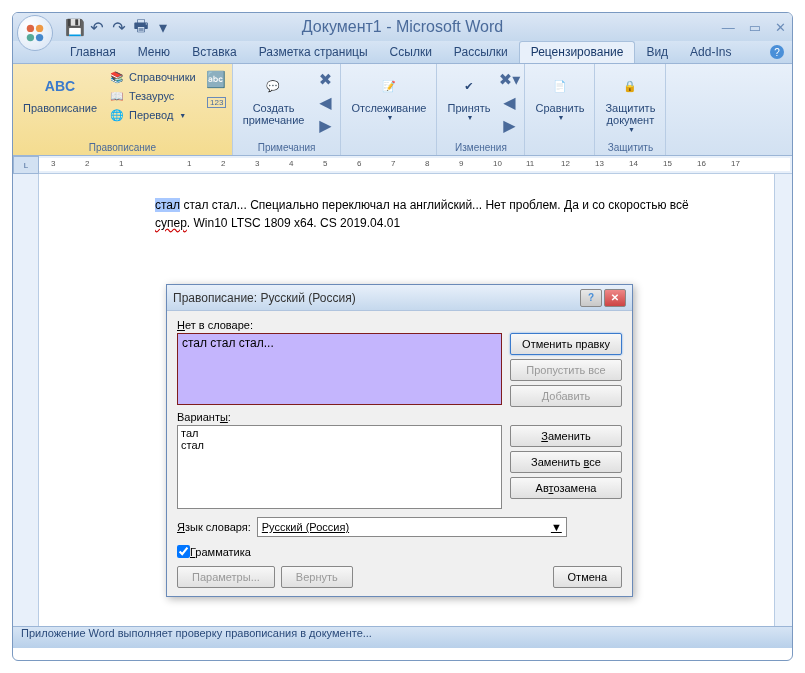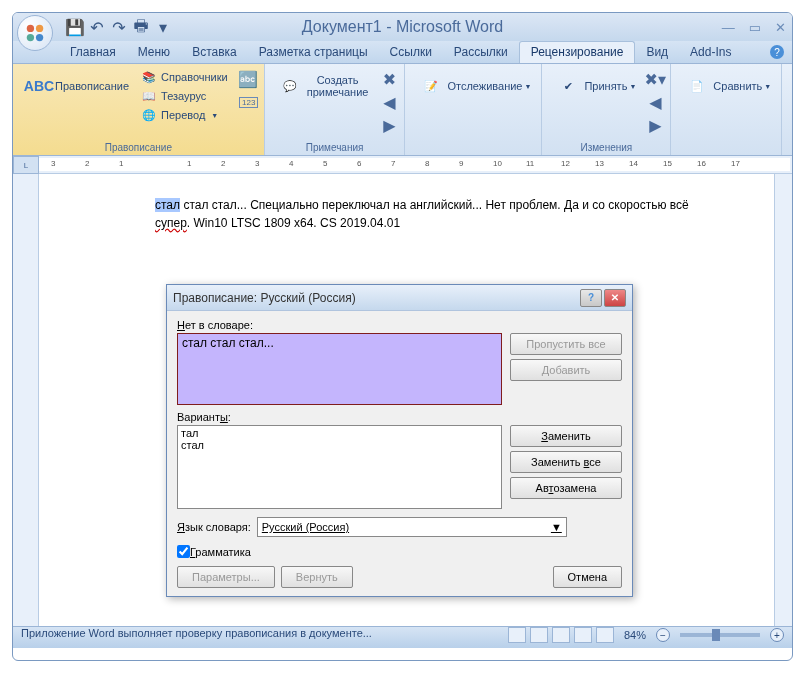--- a/index.html
+++ b/index.html
@@ -19,21 +19,21 @@
 .tabs { height: 23px; background: linear-gradient(#d6e4f4, #c1d6ed); display: flex; align-items: flex-end; padding-left: 46px; gap: 0; border-bottom: 1px solid #9bb5d6; }
 .tab { padding: 3px 11px 4px; font-size: 12px; color: #2a4a7a; cursor: pointer; }
 .tab.active { background: #e8f0fa; border: 1px solid #a8c0dc; border-bottom: none; border-radius: 3px 3px 0 0; color: #1a3a6a; }
 .help-icon { margin-left: auto; margin-right: 8px; width: 14px; height: 14px; border-radius: 50%; background: #4a8fd8; color: #fff; font-size: 10px; display: flex; align-items: center; justify-content: center; align-self: center; }
 
 .ribbon { height: 92px; background: linear-gradient(#e8f0fa, #d2e1f2); display: flex; border-bottom: 1px solid #9bb5d6; }
 .ribbon-group { border-right: 1px solid #b8cce4; display: flex; flex-direction: column; padding: 2px 4px 0; }
 .ribbon-group.active { background: linear-gradient(#f8e8b8, #f4dc90); }
 .group-body { flex: 1; display: flex; align-items: flex-start; gap: 2px; padding-top: 2px; }
 .group-label { font-size: 10px; text-align: center; color: #4a6a9a; padding: 2px 0; }
-.big-btn { display: flex; align-items: center; padding: 2px 6px; font-size: 11px; color: #2a4a7a; cursor: pointer; text-align: center; }
+.big-btn { display: flex; flex-direction: column; align-items: center; padding: 2px 6px; font-size: 11px; color: #2a4a7a; cursor: pointer; text-align: center; }
 .big-btn .icon-lg { width: 32px; height: 32px; display: flex; align-items: center; justify-content: center; }
 .small-btns { display: flex; flex-direction: column; gap: 1px; }
 .small-btn { display: flex; align-items: center; gap: 4px; font-size: 11px; color: #2a4a7a; padding: 1px 4px; cursor: pointer; }
 .small-btn .icon-sm { width: 16px; height: 16px; display: flex; align-items: center; justify-content: center; }
 .drop-arrow { font-size: 7px; margin-left: 2px; }
 .icon-btn { width: 22px; height: 22px; display: flex; align-items: center; justify-content: center; cursor: pointer; color: #4a6a9a; }
 
 .ruler-h { height: 18px; background: #e8f0fa; border-bottom: 1px solid #b8cce4; position: relative; display: flex; }
 .ruler-corner { width: 26px; height: 18px; background: #d2e1f2; border-right: 1px solid #b8cce4; display: flex; align-items: center; justify-content: center; font-size: 8px; color: #4a6a9a; border: 1px solid #9bb5d6; }
 .ruler-scale { flex: 1; position: relative; background: #fff; margin: 2px 2px 2px 0; font-size: 8px; color: #555; }
@@ -265,20 +265,21 @@
       <div class="dialog-title-btns">
         <div class="dt-btn dt-help">?</div>
         <div class="dt-btn dt-close">✕</div>
       </div>
     </div>
     <div class="dialog-body">
       <div class="dlg-label"><span class="underline">Н</span>ет в словаре:</div>
       <div class="dlg-row">
         <div class="dlg-left"><textarea class="dlg-textarea" value="стал стал стал..." style="">стал стал стал...</textarea></div>
         <div class="dlg-right">
+          <button class="dlg-btn focused">Отменить правку</button>
           <button class="dlg-btn" disabled="">Пропустить все</button>
           <button class="dlg-btn" disabled="">Добавить</button>
         </div>
       </div>
       <div class="dlg-label">Вариант<span class="underline">ы</span>:</div>
       <div class="dlg-row">
         <div class="dlg-left">
           <div class="dlg-list">
             <div>тал</div>
             <div>стал</div>
@@ -306,27 +307,14 @@
           <button class="dlg-btn" disabled="">Параметры...</button>
           <button class="dlg-btn" disabled="">Вернуть</button>
         </div>
         <button class="dlg-btn">Отмена</button>
       </div>
     </div>
   </div>
 
   <div class="statusbar">
     <span>Приложение Word выполняет проверку правописания в документе...</span>
-    <div class="status-right">
-      <div class="view-btn"></div>
-      <div class="view-btn"></div>
-      <div class="view-btn"></div>
-      <div class="view-btn"></div>
-      <div class="view-btn"></div>
-      <span style="margin:0 6px">84%</span>
-      <div class="zoom-btn">−</div>
-      <div class="zoom-slider">
-          <div class="zoom-thumb"></div>
-        </div>
-      <div class="zoom-btn">+</div>
-    </div>
   </div>
 </div>
 
 </body></html>

